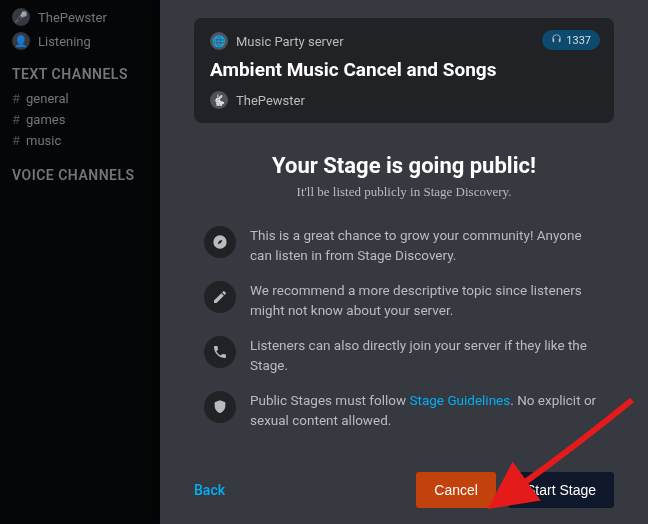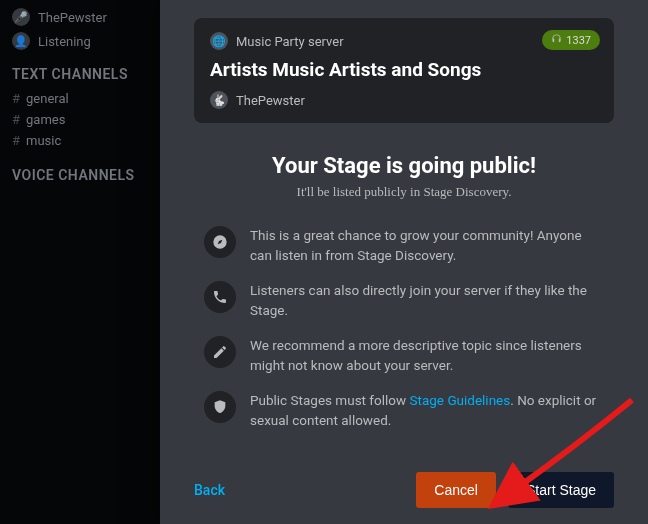--- a/index.html
+++ b/index.html
@@ -47,21 +47,21 @@
       border-radius: 8px;
       padding: 14px 16px;
       position: relative;
     }
     .card-top { display: flex; align-items: center; gap: 8px; font-size: 13px; color: #b9bbbe; }
     .server-ico { width: 18px; height: 18px; border-radius: 50%; background: #4f545c; display: inline-flex; align-items: center; justify-content: center; font-size: 11px; }
     .listener-pill {
       position: absolute;
       right: 14px;
       top: 12px;
-      background: #4d7c0f;
+      background: #0c4a6e;
       border-radius: 10px;
       padding: 3px 9px;
       font-size: 11px;
       color: #dcddde;
       display: flex;
       align-items: center;
       gap: 4px;
     }
     .card-title { color: #fff; font-weight: 700; font-size: 19px; margin-top: 8px; }
     .card-user { display: flex; align-items: center; gap: 8px; margin-top: 10px; font-size: 13px; color: #b9bbbe; }
@@ -133,21 +133,21 @@
         <span>Music Party server</span>
         <span class="listener-pill">
           <span>
             <svg viewBox="0 0 24 24" width="11" height="11" fill="#b9bbbe">
                 <path d="M12 3a9 9 0 00-9 9v5a3 3 0 003 3h1v-8H5v-0a7 7 0 0114 0v0h-2v8h1a3 3 0 003-3v-5a9 9 0 00-9-9z"></path>
               </svg>
           </span>
           <span>1337</span>
         </span>
       </div>
-      <div class="card-title">Artists Music Artists and Songs</div>
+      <div class="card-title">Ambient Music Cancel and Songs</div>
       <div class="card-user">
         <span class="avatar">🐇</span>
         <span>ThePewster</span>
       </div>
     </div>
 
     <div class="content">
       <div class="headline">Your Stage is going public!</div>
       <div class="subhead">It'll be listed publicly in Stage Discovery.</div>
 
@@ -156,33 +156,33 @@
           <svg viewBox="0 0 24 24" fill="#b9bbbe">
               <path d="M12 2a10 10 0 100 20 10 10 0 000-20zm3.5 6.5l-2 5-5 2 2-5 5-2z"></path>
             </svg>
         </div>
         <div class="row-text">This is a great chance to grow your community! Anyone can listen in from Stage Discovery.</div>
       </div>
 
       <div class="row">
         <div class="row-icon">
           <svg viewBox="0 0 24 24" fill="#b9bbbe">
+              <path d="M3 17.25V21h3.75L17.8 9.94l-3.75-3.75L3 17.25zM20.7 7.04a1 1 0 000-1.41l-2.34-2.34a1 1 0 00-1.41 0l-1.83 1.83 3.75 3.75 1.83-1.83z"></path>
+            </svg>
+        </div>
+        <div class="row-text">We recommend a more descriptive topic since listeners might not know about your server.</div>
+      </div>
+
+      <div class="row">
+        <div class="row-icon">
+          <svg viewBox="0 0 24 24" fill="#b9bbbe">
               <path d="M6.6 10.8a15 15 0 006.6 6.6l2.2-2.2a1 1 0 011-.24 11 11 0 003.5.56 1 1 0 011 1V20a1 1 0 01-1 1A17 17 0 013 4a1 1 0 011-1h3.5a1 1 0 011 1 11 11 0 00.56 3.5 1 1 0 01-.24 1l-2.2 2.3z"></path>
             </svg>
         </div>
         <div class="row-text">Listeners can also directly join your server if they like the Stage.</div>
-      </div>
-
-      <div class="row">
-        <div class="row-icon">
-          <svg viewBox="0 0 24 24" fill="#b9bbbe">
-              <path d="M3 17.25V21h3.75L17.8 9.94l-3.75-3.75L3 17.25zM20.7 7.04a1 1 0 000-1.41l-2.34-2.34a1 1 0 00-1.41 0l-1.83 1.83 3.75 3.75 1.83-1.83z"></path>
-            </svg>
-        </div>
-        <div class="row-text">We recommend a more descriptive topic since listeners might not know about your server.</div>
       </div>
 
       <div class="row">
         <div class="row-icon">
           <svg viewBox="0 0 24 24" fill="#b9bbbe">
               <path d="M12 2l8 3v5c0 5-3.4 9.7-8 11-4.6-1.3-8-6-8-11V5l8-3zm0 8.5l1 2h2l-1.6 1.2.6 2-2-1.2-2 1.2.6-2L9 12.5h2l1-2z"></path>
             </svg>
         </div>
         <div class="row-text">
           <span>Public Stages must follow </span><a href="#">Stage Guidelines</a><span>. No explicit or sexual content allowed.</span>

